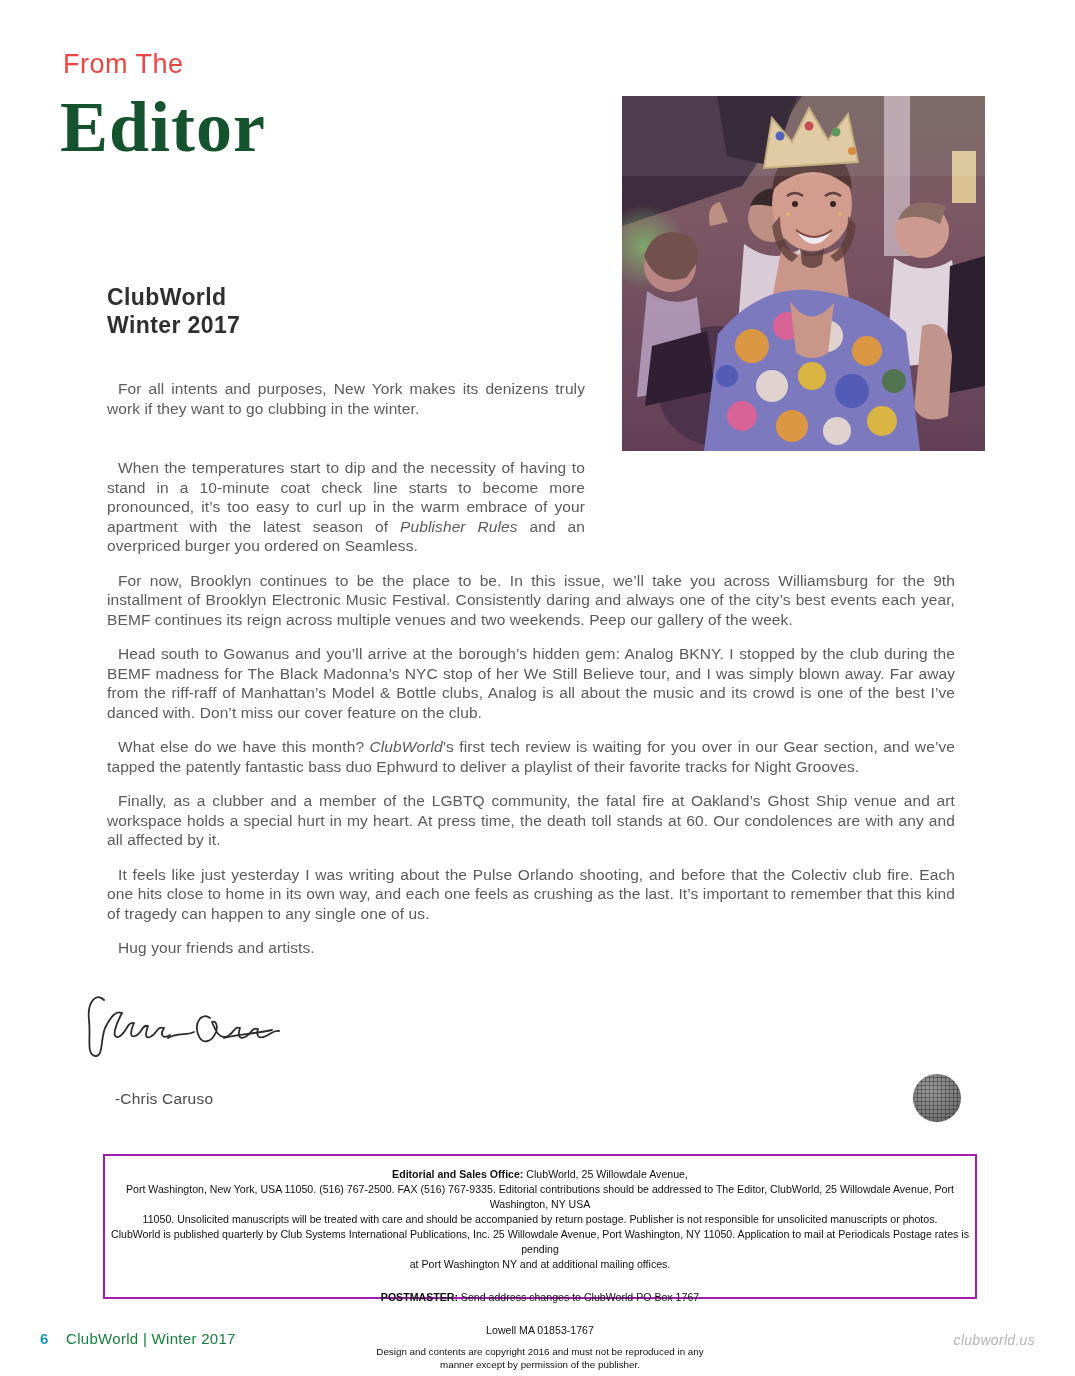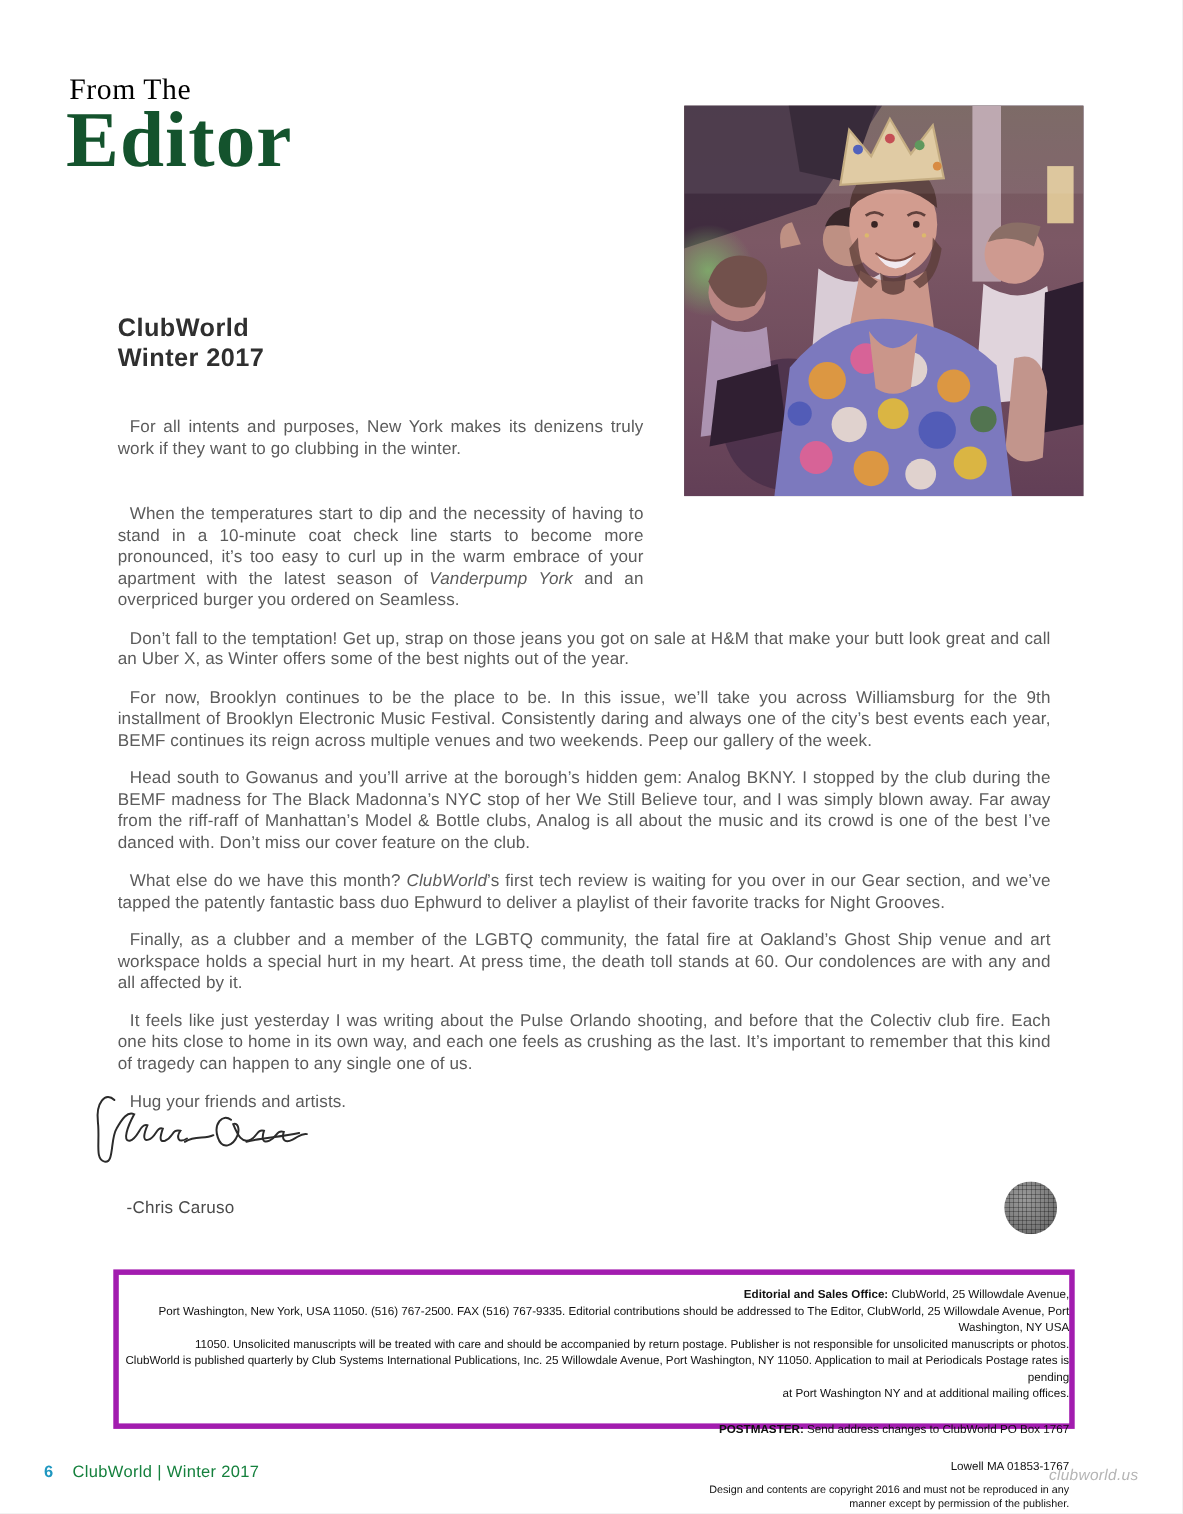--- a/index.html
+++ b/index.html
@@ -4,22 +4,22 @@
 <style>
   * { margin:0; padding:0; box-sizing:border-box; }
   html,body { background:#e8e8e8; }
   .page {
     position:relative; width:1075px; height:1376px; margin:0 auto;
     background:#ffffff; overflow:hidden;
     font-family:"Liberation Sans", sans-serif;
   }
   
   .kicker {
-    position:absolute; left:63px; top:66px;
-    font-size:27px; color:#000000; letter-spacing:0.5px;font-family:Liberation Serif, serif;
+    position:absolute; left:63px; top:49px;
+    font-size:27px; color:#ef4444; letter-spacing:0.5px;
   }
   .page-title {
     position:absolute; left:60px; top:86px;
     font-family:"Liberation Serif", serif; font-weight:700;
     font-size:72px; color:#14532d; letter-spacing:1px;
   }
   
   .photo {
     position:absolute; left:622px; top:96px; width:363px; height:355px;
     overflow:hidden; background:#4a3344;
@@ -50,21 +50,21 @@
     position:absolute; left:913px; top:1074px; width:48px; height:48px;
     border-radius:50%;
     background:
       repeating-linear-gradient(90deg, rgba(0,0,0,0.28) 0 1px, transparent 1px 4px),
       repeating-linear-gradient(0deg, rgba(0,0,0,0.28) 0 1px, transparent 1px 4px),
       radial-gradient(circle at 38% 32%, #9a9a9a, #7d7d7d 55%, #696969 85%);
   }
   
   .masthead {
     position:absolute; left:103px; top:1154px; width:874px; height:145px;
-    border:5px solid #a21caf; padding-top:11px; text-align:right;
+    border:2px solid #a21caf; padding-top:11px; text-align:center;
     color:#111;
   }
   .mast-line { font-size:10.6px; line-height:15px; letter-spacing:0; }
   .mast-line b { font-weight:700; }
   .mast-line.gap { margin-top:18px; }
   .mast-line.tiny { font-size:9.8px; line-height:13px; }
   .mast-line.tiny.first { margin-top:7px; }
   
   .page-num {
     position:absolute; left:40px; top:1330px;
@@ -166,22 +166,21 @@
     </svg>
   </div>
 
   <section class="article">
     <h2 class="article-heading">
       <span>ClubWorld</span><br>
       <span>Winter 2017</span>
     </h2>
     <div id="paragraphs">
         <p class="para narrow"><span>For all intents and purposes, New York makes its denizens truly work if they want to go clubbing in the winter.</span></p>
-        <p class="para narrow"><span>When the temperatures start to dip and the necessity of having to stand in a 10-minute coat check line starts to become more pronounced, it’s too easy to curl up in the warm embrace of your apartment with the latest season of </span><span class="it">Vanderpump York</span><span> and an overpriced burger you ordered on Seamless.</span></p>
-        <p class="para wide"><span>Don’t fall to the temptation! Get up, strap on those jeans you got on sale at H&amp;M that make your butt look great and call an Uber X, as Winter offers some of the best nights out of the year.</span></p>
+        <p class="para narrow"><span>When the temperatures start to dip and the necessity of having to stand in a 10-minute coat check line starts to become more pronounced, it’s too easy to curl up in the warm embrace of your apartment with the latest season of </span><span class="it">Publisher Rules</span><span> and an overpriced burger you ordered on Seamless.</span></p>
         <p class="para wide"><span>For now, Brooklyn continues to be the place to be. In this issue, we’ll take you across Williamsburg for the 9th installment of Brooklyn Electronic Music Festival. Consistently daring and always one of the city’s best events each year, BEMF continues its reign across multiple venues and two weekends. Peep our gallery of the week.</span></p>
         <p class="para wide"><span>Head south to Gowanus and you’ll arrive at the borough’s hidden gem:  Analog BKNY. I stopped by the club during the BEMF madness for The Black Madonna’s NYC stop of her We Still Believe tour, and I was simply blown away. Far away from the riff-raff of Manhattan’s Model &amp; Bottle clubs, Analog is all about the music and its crowd is one of the best I’ve danced with. Don’t miss our cover feature on the club.</span></p>
         <p class="para wide"><span>What else do we have this month? </span><span class="it">ClubWorld</span><span>’s first tech review is waiting for you over in our Gear section, and we’ve tapped the patently fantastic bass duo Ephwurd to deliver a playlist of their favorite tracks for Night Grooves.</span></p>
         <p class="para wide"><span>Finally, as a clubber and a member of the LGBTQ community, the fatal fire at Oakland’s Ghost Ship venue and art workspace holds a special hurt in my heart. At press time, the death toll stands at 60. Our condolences are with any and all affected by it.</span></p>
         <p class="para wide"><span>It feels like just yesterday I was writing about the Pulse Orlando shooting, and before that the Colectiv club fire. Each one hits close to home in its own way, and each one feels as crushing as the last. It’s important to remember that this kind of tragedy can happen to any single one of us.</span></p>
         <p class="para wide"><span>Hug your friends and artists.</span></p>
       </div>
   </section>
 
   <div class="signature">

